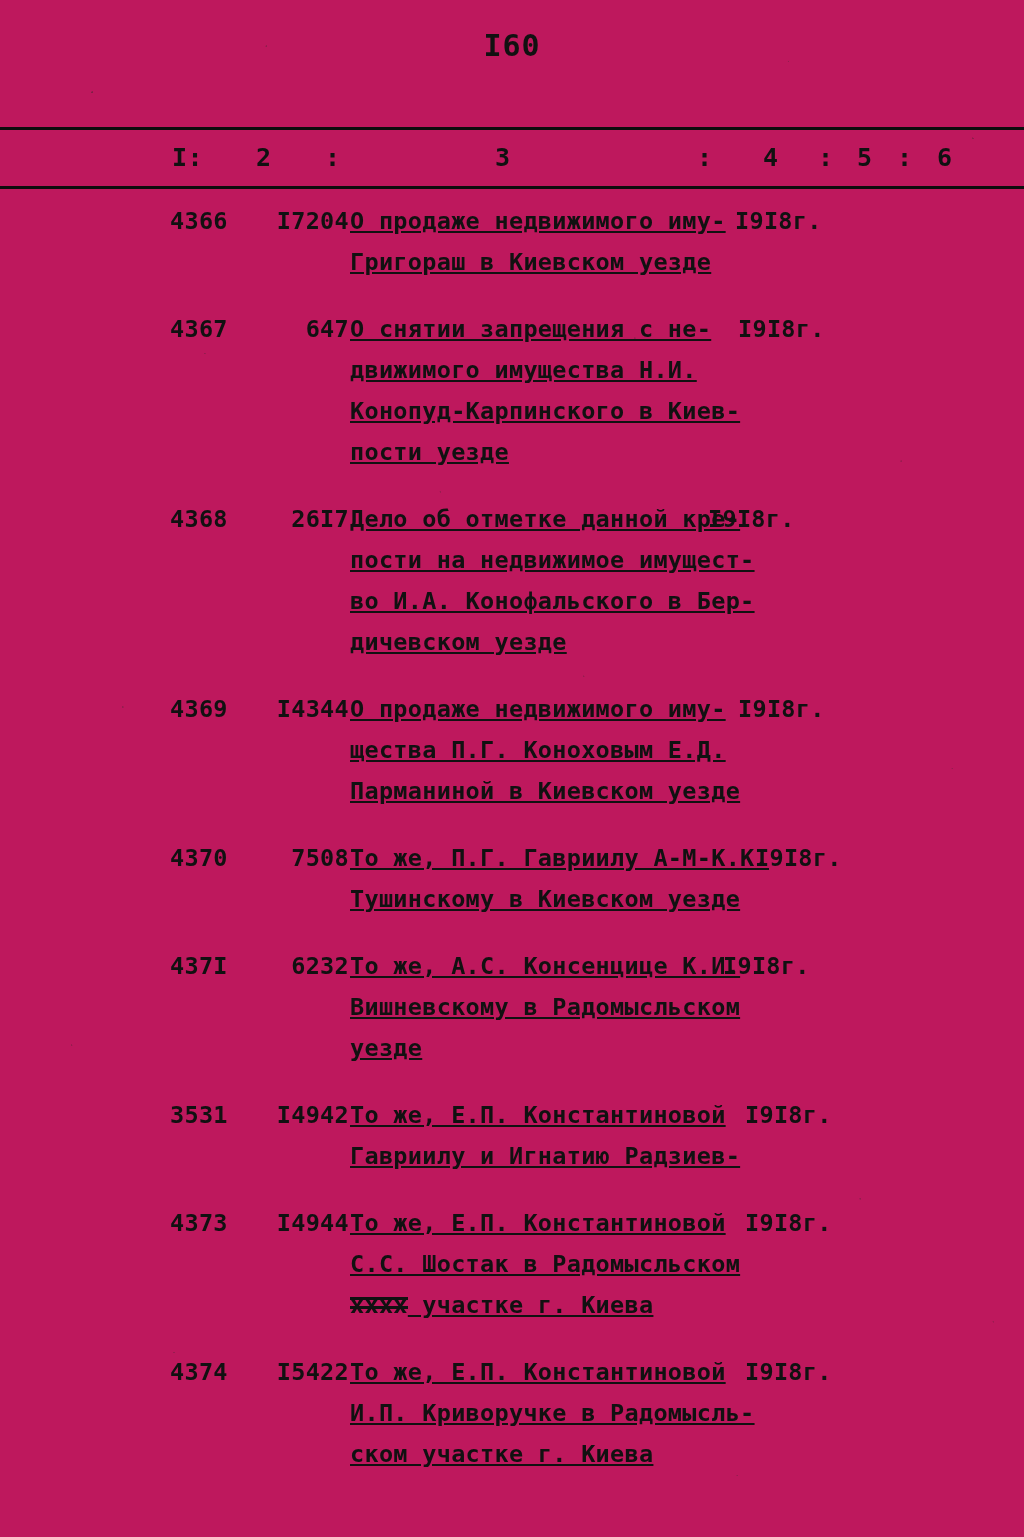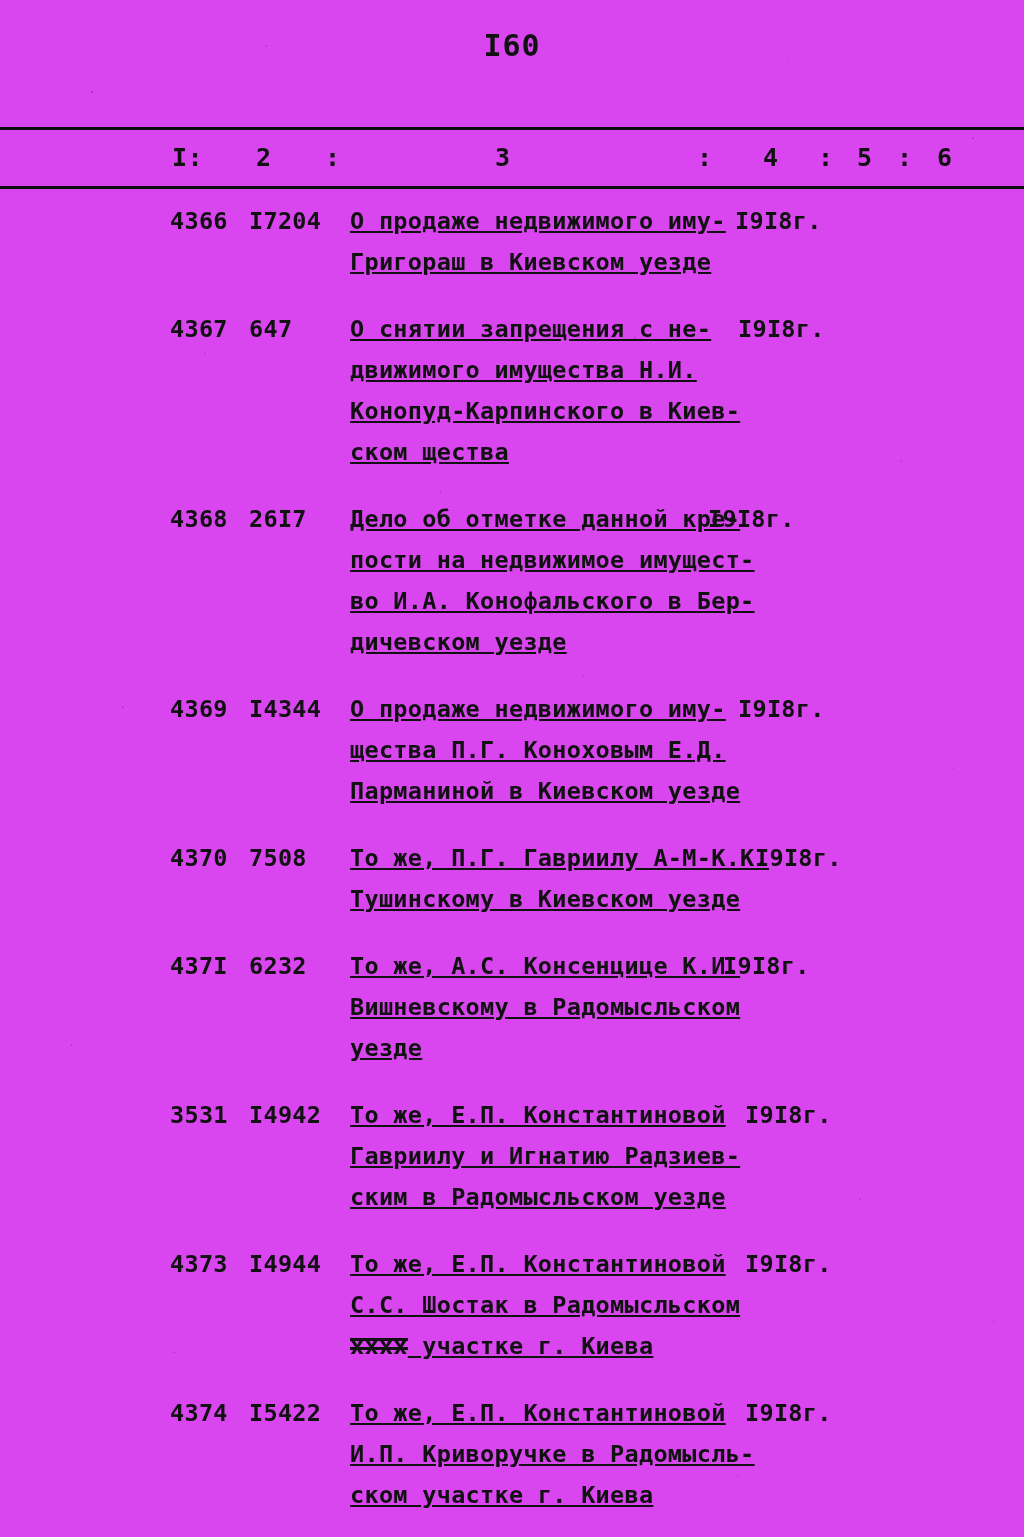--- a/index.html
+++ b/index.html
@@ -5,21 +5,21 @@
 <style>
   html, body {
     margin: 0;
     padding: 0;
     background: #ffffff;
   }
   .page {
     position: relative;
     width: 1024px;
     height: 1537px;
-    background: #d946ef;
+    background: #be185d;
     overflow: hidden;
     font-family: "DejaVu Sans Mono", "Liberation Mono", monospace;
     color: #111111;
   }
 
   
   .speckle {
     position: absolute;
     inset: 0;
     pointer-events: none;
@@ -116,22 +116,23 @@
   }
 
   .c-num {
     position: absolute;
     left: 170px;
     width: 80px;
     text-align: left;
   }
   .c-file {
     position: absolute;
-    left: 249px;
+    left: 263px;
     width: 86px;
+    text-align: right;
   }
   .c-desc {
     position: absolute;
     left: 350px;
     text-decoration: underline;
   }
   .c-date {
     position: absolute;
   }
 
@@ -186,21 +187,21 @@
 
   <div class="entries" id="entries-container">
       <div class="entry">
         <div class="eline"><span class="c-num">4366</span><span class="c-file">I7204</span><span class="c-date" style="left: 735px;">I9I8г.</span><span class="c-desc">О продаже недвижимого иму-</span></div>
         <div class="eline"><span class="c-desc">Григораш в Киевском уезде</span></div>
       </div>
       <div class="entry">
         <div class="eline"><span class="c-num">4367</span><span class="c-file">647</span><span class="c-date" style="left: 738px;">I9I8г.</span><span class="c-desc">О снятии запрещения с не-</span></div>
         <div class="eline"><span class="c-desc">движимого имущества Н.И.</span></div>
         <div class="eline"><span class="c-desc">Конопуд-Карпинского в Киев-</span></div>
-        <div class="eline"><span class="c-desc">ском щества</span></div>
+        <div class="eline"><span class="c-desc">пости уезде</span></div>
       </div>
       <div class="entry">
         <div class="eline"><span class="c-num">4368</span><span class="c-file">26I7</span><span class="c-date" style="left: 708px;">I9I8г.</span><span class="c-desc">Дело об отметке данной кре-</span></div>
         <div class="eline"><span class="c-desc">пости на недвижимое имущест-</span></div>
         <div class="eline"><span class="c-desc">во И.А. Конофальского в Бер-</span></div>
         <div class="eline"><span class="c-desc">дичевском уезде</span></div>
       </div>
       <div class="entry">
         <div class="eline"><span class="c-num">4369</span><span class="c-file">I4344</span><span class="c-date" style="left: 738px;">I9I8г.</span><span class="c-desc">О продаже недвижимого иму-</span></div>
         <div class="eline"><span class="c-desc">щества П.Г. Коноховым Е.Д.</span></div>
@@ -211,21 +212,20 @@
         <div class="eline"><span class="c-desc">Тушинскому в Киевском уезде</span></div>
       </div>
       <div class="entry">
         <div class="eline"><span class="c-num">437I</span><span class="c-file">6232</span><span class="c-date" style="left: 723px;">I9I8г.</span><span class="c-desc">То же, А.С. Консенцице К.И.</span></div>
         <div class="eline"><span class="c-desc">Вишневскому в Радомысльском</span></div>
         <div class="eline"><span class="c-desc">уезде</span></div>
       </div>
       <div class="entry">
         <div class="eline"><span class="c-num">3531</span><span class="c-file">I4942</span><span class="c-date" style="left: 745px;">I9I8г.</span><span class="c-desc">То же, Е.П. Константиновой</span></div>
         <div class="eline"><span class="c-desc">Гавриилу и Игнатию Радзиев-</span></div>
-        <div class="eline"><span class="c-desc">ским в Радомысльском уезде</span></div>
       </div>
       <div class="entry">
         <div class="eline"><span class="c-num">4373</span><span class="c-file">I4944</span><span class="c-date" style="left: 745px;">I9I8г.</span><span class="c-desc">То же, Е.П. Константиновой</span></div>
         <div class="eline"><span class="c-desc">С.С. Шостак в Радомысльском</span></div>
         <div class="eline"><span class="c-desc"><span class="strikeover">хххх</span><span> участке г. Киева</span></span></div>
       </div>
       <div class="entry">
         <div class="eline"><span class="c-num">4374</span><span class="c-file">I5422</span><span class="c-date" style="left: 745px;">I9I8г.</span><span class="c-desc">То же, Е.П. Константиновой</span></div>
         <div class="eline"><span class="c-desc">И.П. Криворучке в Радомысль-</span></div>
         <div class="eline"><span class="c-desc">ском участке г. Киева</span></div>

